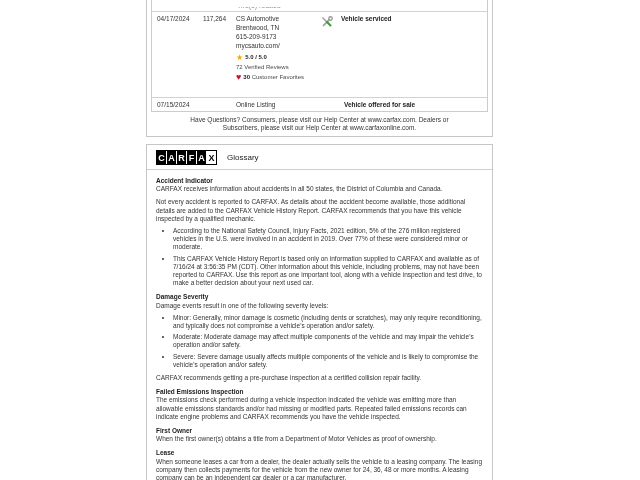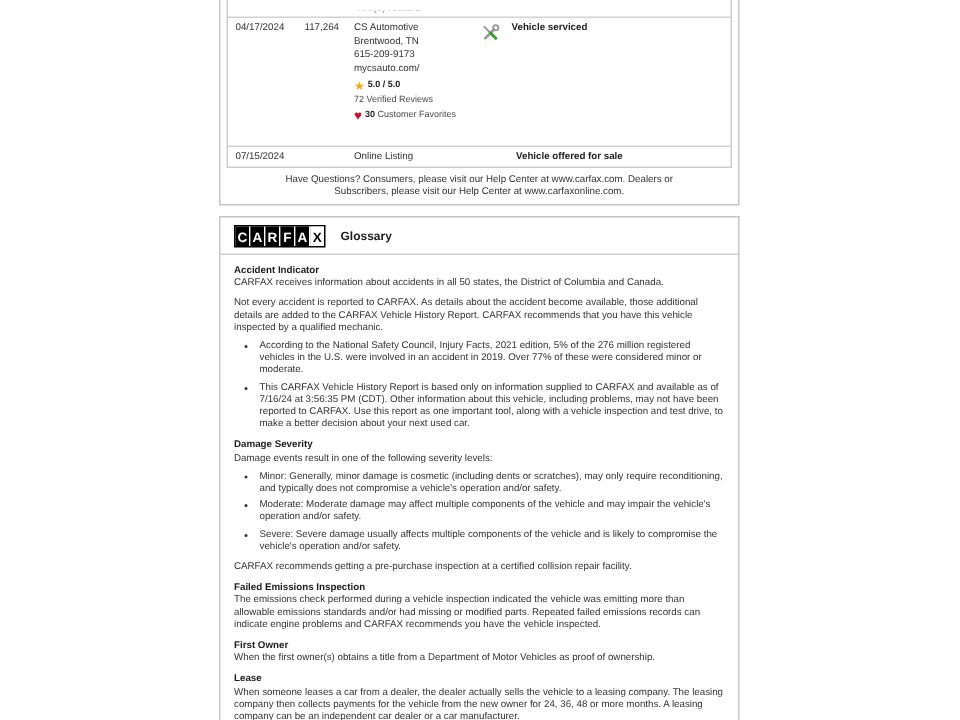--- a/index.html
+++ b/index.html
@@ -48,21 +48,21 @@
   .glossary-header{
     display:flex;align-items:center;gap:10px;padding:5px 9px 4px 9px;
     border-bottom:1px solid #cfcfcf;
   }
   .cfx-logo{display:flex;border:1px solid #000;flex:none;}
   .cfx-cell{
     width:9px;height:13px;background:#000;color:#fff;font-weight:bold;font-size:9px;
     display:flex;align-items:center;justify-content:center;border-right:1px solid #fff;
   }
   .cfx-cell:last-child{background:#fff;color:#000;border-right:none;}
-  .glossary-title{font-size:8px;font-weight:bold;color:#1c1c1c;}
+  .glossary-title{font-size:8px;font-weight:normal;color:#1c1c1c;}
   .glossary-body{padding:7px 9px 8px 9px;font-size:6.5px;line-height:8.2px;color:#333;}
   .g-head{font-weight:bold;color:#1c1c1c;margin-top:6px;}
   .g-head:first-child{margin-top:0;}
   .g-p{margin:0 0 5px 0;}
   .g-p.tight{margin-bottom:0;}
   .g-ul{margin:4px 0 5px 0;padding-left:17px;}
   .g-ul li{margin-bottom:3px;}
 </style>
 </head>
 <body>

